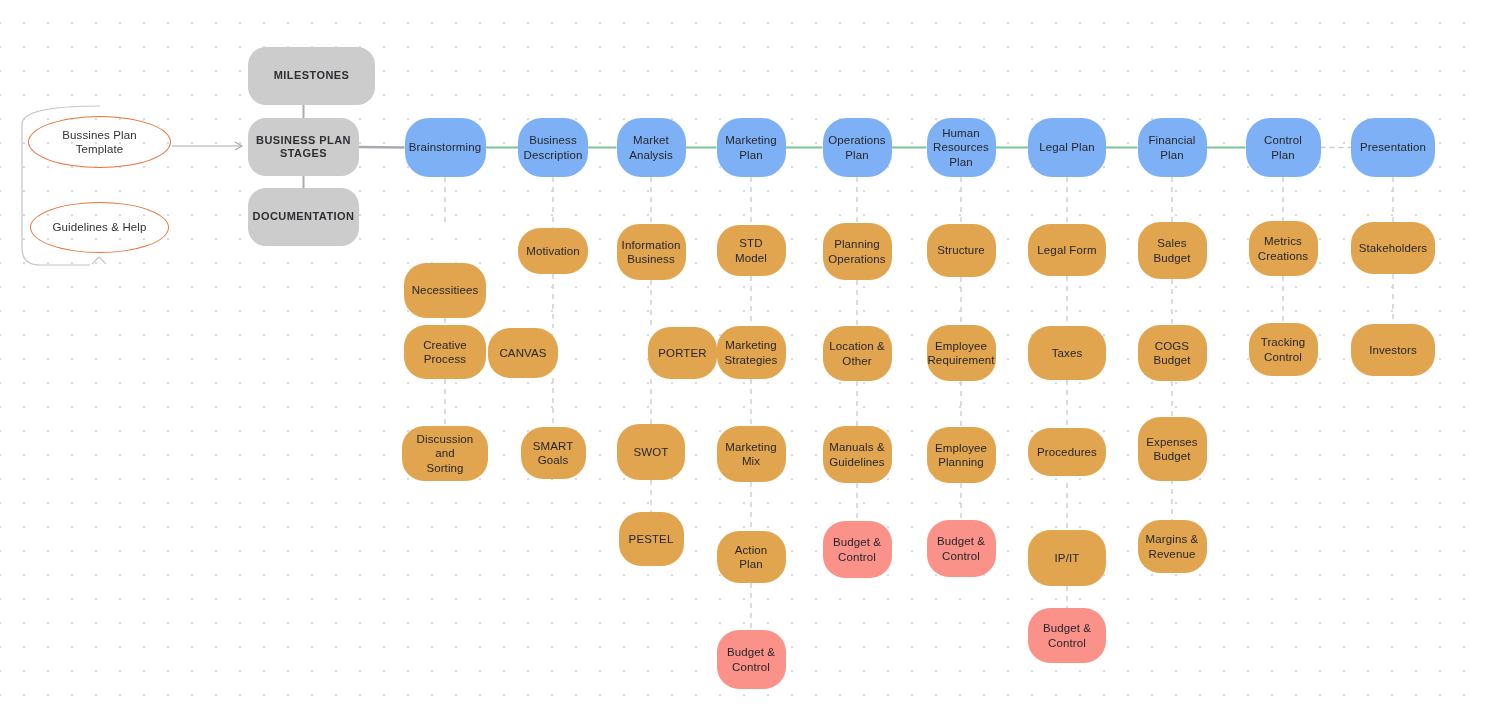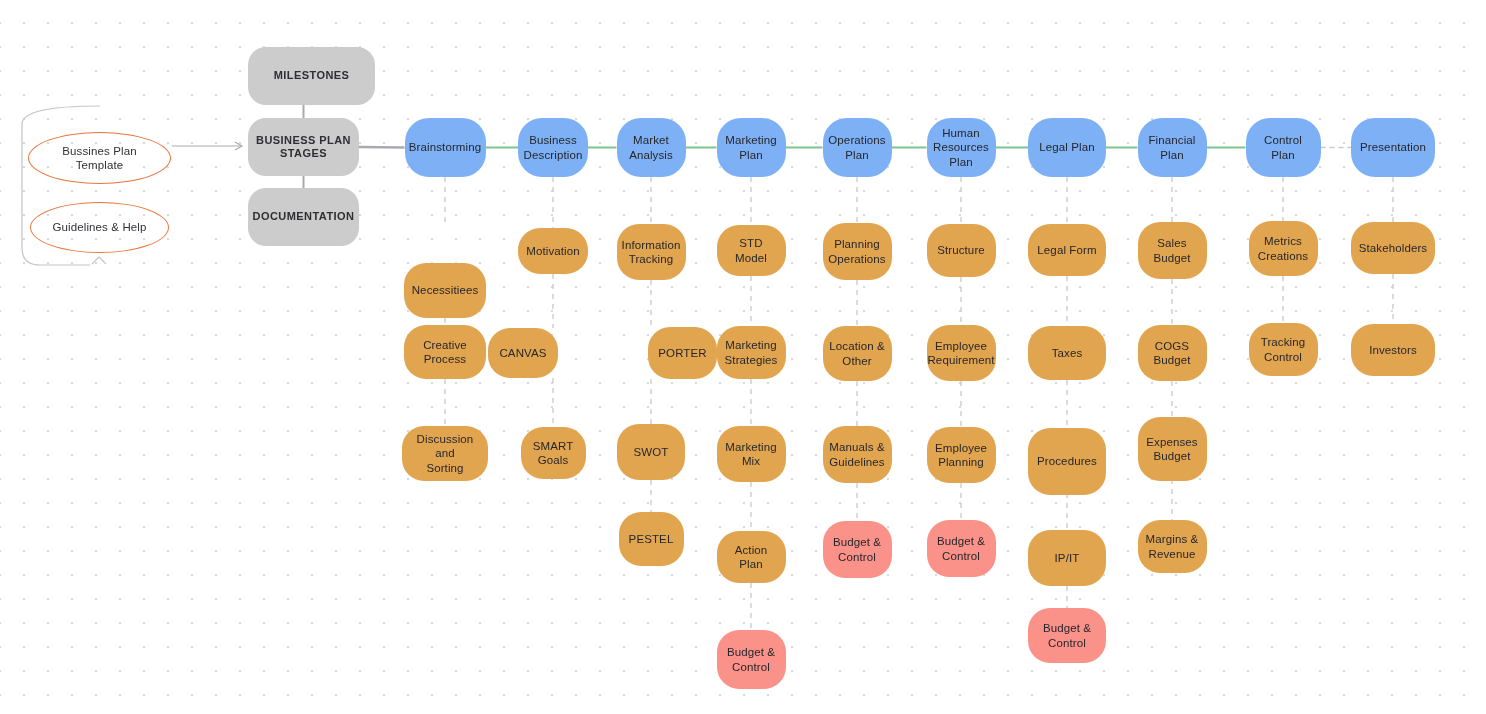--- a/index.html
+++ b/index.html
@@ -135,21 +135,21 @@
       <line x1="1172" y1="381" x2="1172" y2="417" stroke="#c9c9cf" stroke-width="1.3" stroke-dasharray="5 5"></line>
       <line x1="1172" y1="469" x2="1172" y2="520" stroke="#c9c9cf" stroke-width="1.3" stroke-dasharray="5 5"></line>
       <line x1="1320.5" y1="147.5" x2="1351" y2="147.5" stroke="#c9c9cf" stroke-width="1.3" stroke-dasharray="5 4"></line>
       <line x1="1283" y1="177" x2="1283" y2="221" stroke="#c9c9cf" stroke-width="1.3" stroke-dasharray="5 5"></line>
       <line x1="1283" y1="276" x2="1283" y2="323" stroke="#c9c9cf" stroke-width="1.3" stroke-dasharray="5 5"></line>
       <line x1="1393" y1="177" x2="1393" y2="222" stroke="#c9c9cf" stroke-width="1.3" stroke-dasharray="5 5"></line>
       <line x1="1393" y1="274" x2="1393" y2="324" stroke="#c9c9cf" stroke-width="1.3" stroke-dasharray="5 5"></line>
     </svg>
 
   <div id="node-layer">
-      <div class="node node-ellipse" style="left: 28px; top: 132px; width: 143px; height: 52px;"><span>Bussines Plan
+      <div class="node node-ellipse" style="left: 28px; top: 116px; width: 143px; height: 52px;"><span>Bussines Plan
 Template</span></div>
       <div class="node node-ellipse" style="left: 30px; top: 202px; width: 139px; height: 51px;"><span>Guidelines &amp; Help</span></div>
       <div class="node node-group" style="left: 248px; top: 47px; width: 127px; height: 58px;"><span>MILESTONES</span></div>
       <div class="node node-group" style="left: 248px; top: 118px; width: 111px; height: 58px;"><span>BUSINESS PLAN
 STAGES</span></div>
       <div class="node node-group" style="left: 248px; top: 188px; width: 111px; height: 58px;"><span>DOCUMENTATION</span></div>
       <div class="node node-stage" style="left: 404.5px; top: 118px; width: 81px; height: 59px;"><span>Brainstorming</span></div>
       <div class="node node-task" style="left: 404px; top: 223px; width: 82px; height: 55px; margin-top: 40px;"><span>Necessitiees</span></div>
       <div class="node node-task" style="left: 404px; top: 325px; width: 82px; height: 54px;"><span>Creative
 Process</span></div>
@@ -157,21 +157,21 @@
 Sorting</span></div>
       <div class="node node-stage" style="left: 518px; top: 118px; width: 70px; height: 59px;"><span>Business
 Description</span></div>
       <div class="node node-task" style="left: 518px; top: 228px; width: 70px; height: 46px;"><span>Motivation</span></div>
       <div class="node node-task" style="left: 488px; top: 328px; width: 70px; height: 50px;"><span>CANVAS</span></div>
       <div class="node node-task" style="left: 520.5px; top: 427px; width: 65px; height: 52px;"><span>SMART
 Goals</span></div>
       <div class="node node-stage" style="left: 616.5px; top: 118px; width: 69px; height: 59px;"><span>Market
 Analysis</span></div>
       <div class="node node-task" style="left: 616.5px; top: 224px; width: 69px; height: 56px;"><span>Information
-Tracking</span></div>
+Business</span></div>
       <div class="node node-task" style="left: 648px; top: 327px; width: 69px; height: 52px;"><span>PORTER</span></div>
       <div class="node node-task" style="left: 617px; top: 424px; width: 68px; height: 56px;"><span>SWOT</span></div>
       <div class="node node-task" style="left: 618.5px; top: 512px; width: 65px; height: 54px;"><span>PESTEL</span></div>
       <div class="node node-stage" style="left: 716.5px; top: 118px; width: 69px; height: 59px;"><span>Marketing
 Plan</span></div>
       <div class="node node-task" style="left: 716.5px; top: 225px; width: 69px; height: 51px;"><span>STD Model</span></div>
       <div class="node node-task" style="left: 716.5px; top: 326px; width: 69px; height: 53px;"><span>Marketing
 Strategies</span></div>
       <div class="node node-task" style="left: 716.5px; top: 426px; width: 69px; height: 56px;"><span>Marketing
 Mix</span></div>
@@ -194,21 +194,21 @@
       <div class="node node-task" style="left: 926.5px; top: 224px; width: 69px; height: 53px;"><span>Structure</span></div>
       <div class="node node-task" style="left: 926.5px; top: 325px; width: 69px; height: 56px;"><span>Employee
 Requirement</span></div>
       <div class="node node-task" style="left: 926.5px; top: 427px; width: 69px; height: 56px;"><span>Employee
 Planning</span></div>
       <div class="node node-budget" style="left: 926.5px; top: 520px; width: 69px; height: 57px;"><span>Budget &amp;
 Control</span></div>
       <div class="node node-stage" style="left: 1028px; top: 118px; width: 78px; height: 59px;"><span>Legal Plan</span></div>
       <div class="node node-task" style="left: 1028px; top: 224px; width: 78px; height: 52px;"><span>Legal Form</span></div>
       <div class="node node-task" style="left: 1028px; top: 326px; width: 78px; height: 54px;"><span>Taxes</span></div>
-      <div class="node node-task" style="left: 1028px; top: 428px; width: 78px; height: 67px; align-items: center;"><span>Procedures</span></div>
+      <div class="node node-task" style="left: 1028px; top: 428px; width: 78px; height: 48px; align-items: center;"><span>Procedures</span></div>
       <div class="node node-task" style="left: 1028px; top: 530px; width: 78px; height: 56px;"><span>IP/IT</span></div>
       <div class="node node-budget" style="left: 1028px; top: 608px; width: 78px; height: 55px;"><span>Budget &amp;
 Control</span></div>
       <div class="node node-stage" style="left: 1137.5px; top: 118px; width: 69px; height: 59px;"><span>Financial
 Plan</span></div>
       <div class="node node-task" style="left: 1137.5px; top: 222px; width: 69px; height: 57px;"><span>Sales
 Budget</span></div>
       <div class="node node-task" style="left: 1137.5px; top: 325px; width: 69px; height: 56px;"><span>COGS
 Budget</span></div>
       <div class="node node-task" style="left: 1137.5px; top: 417px; width: 69px; height: 64px;"><span>Expenses

